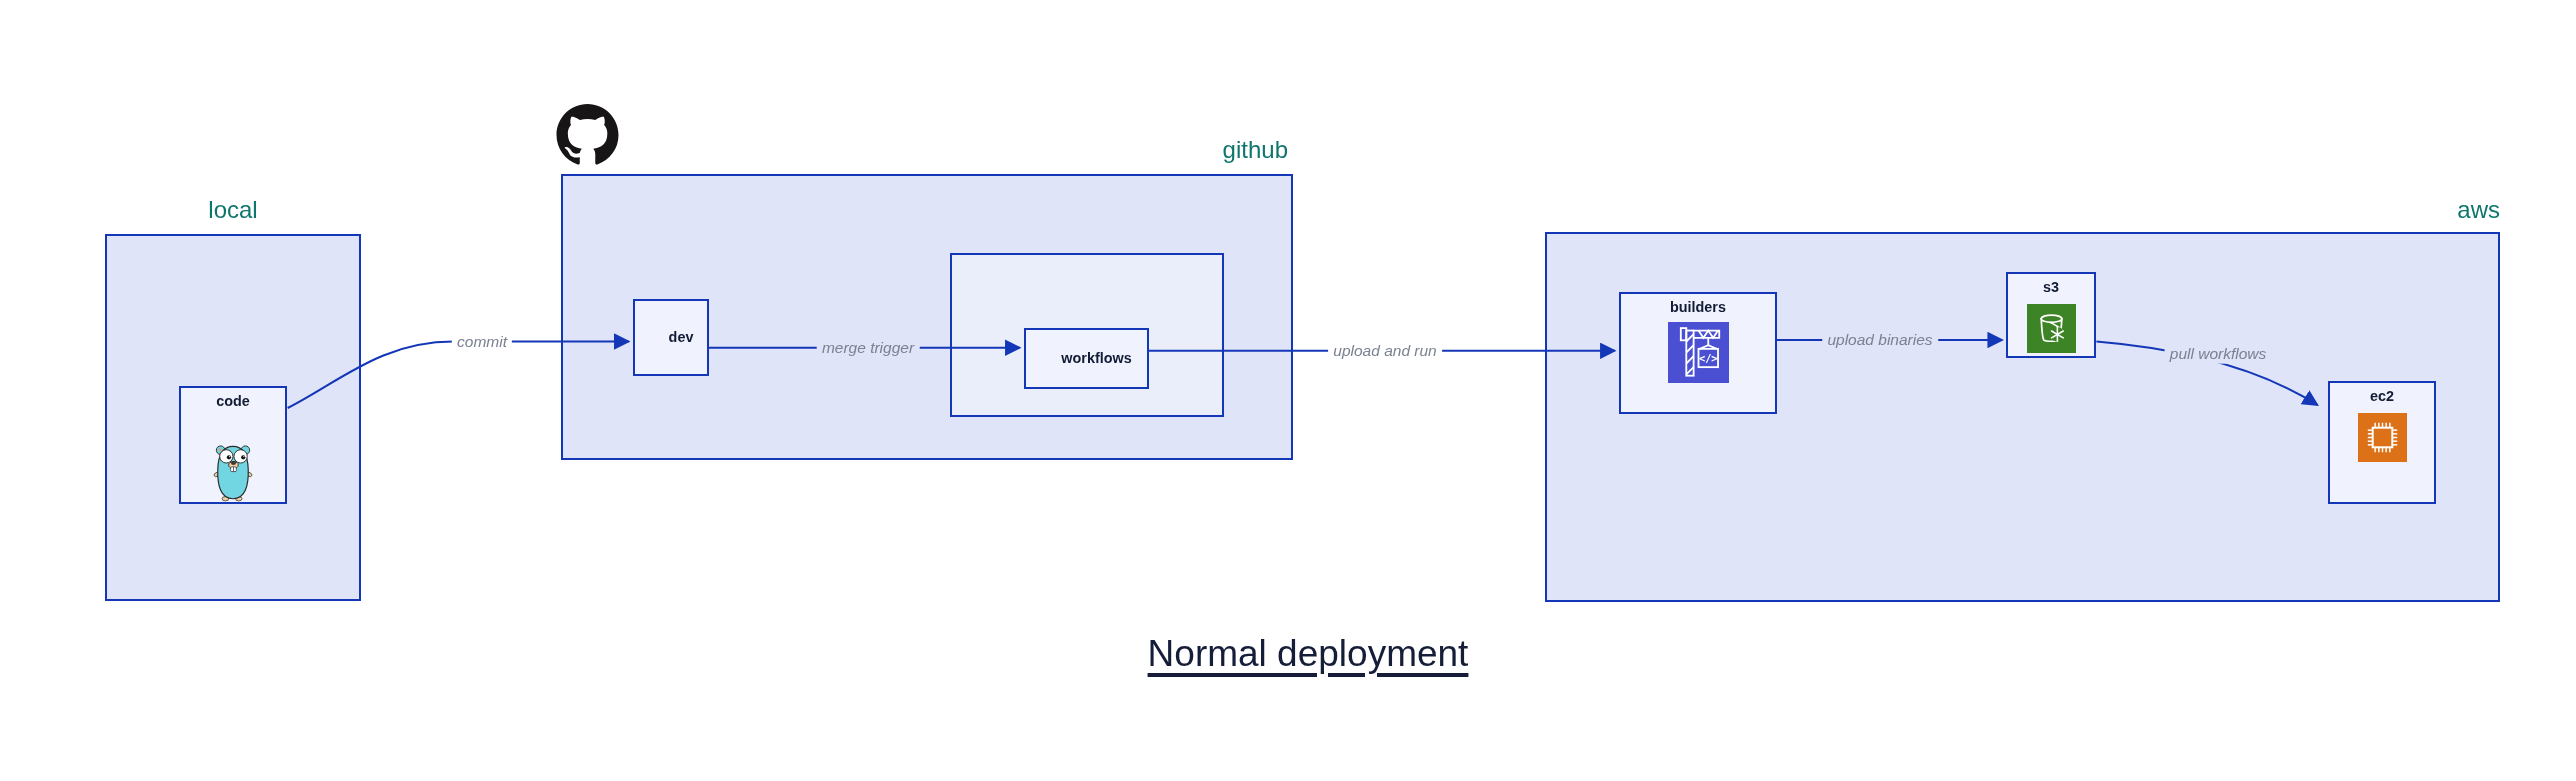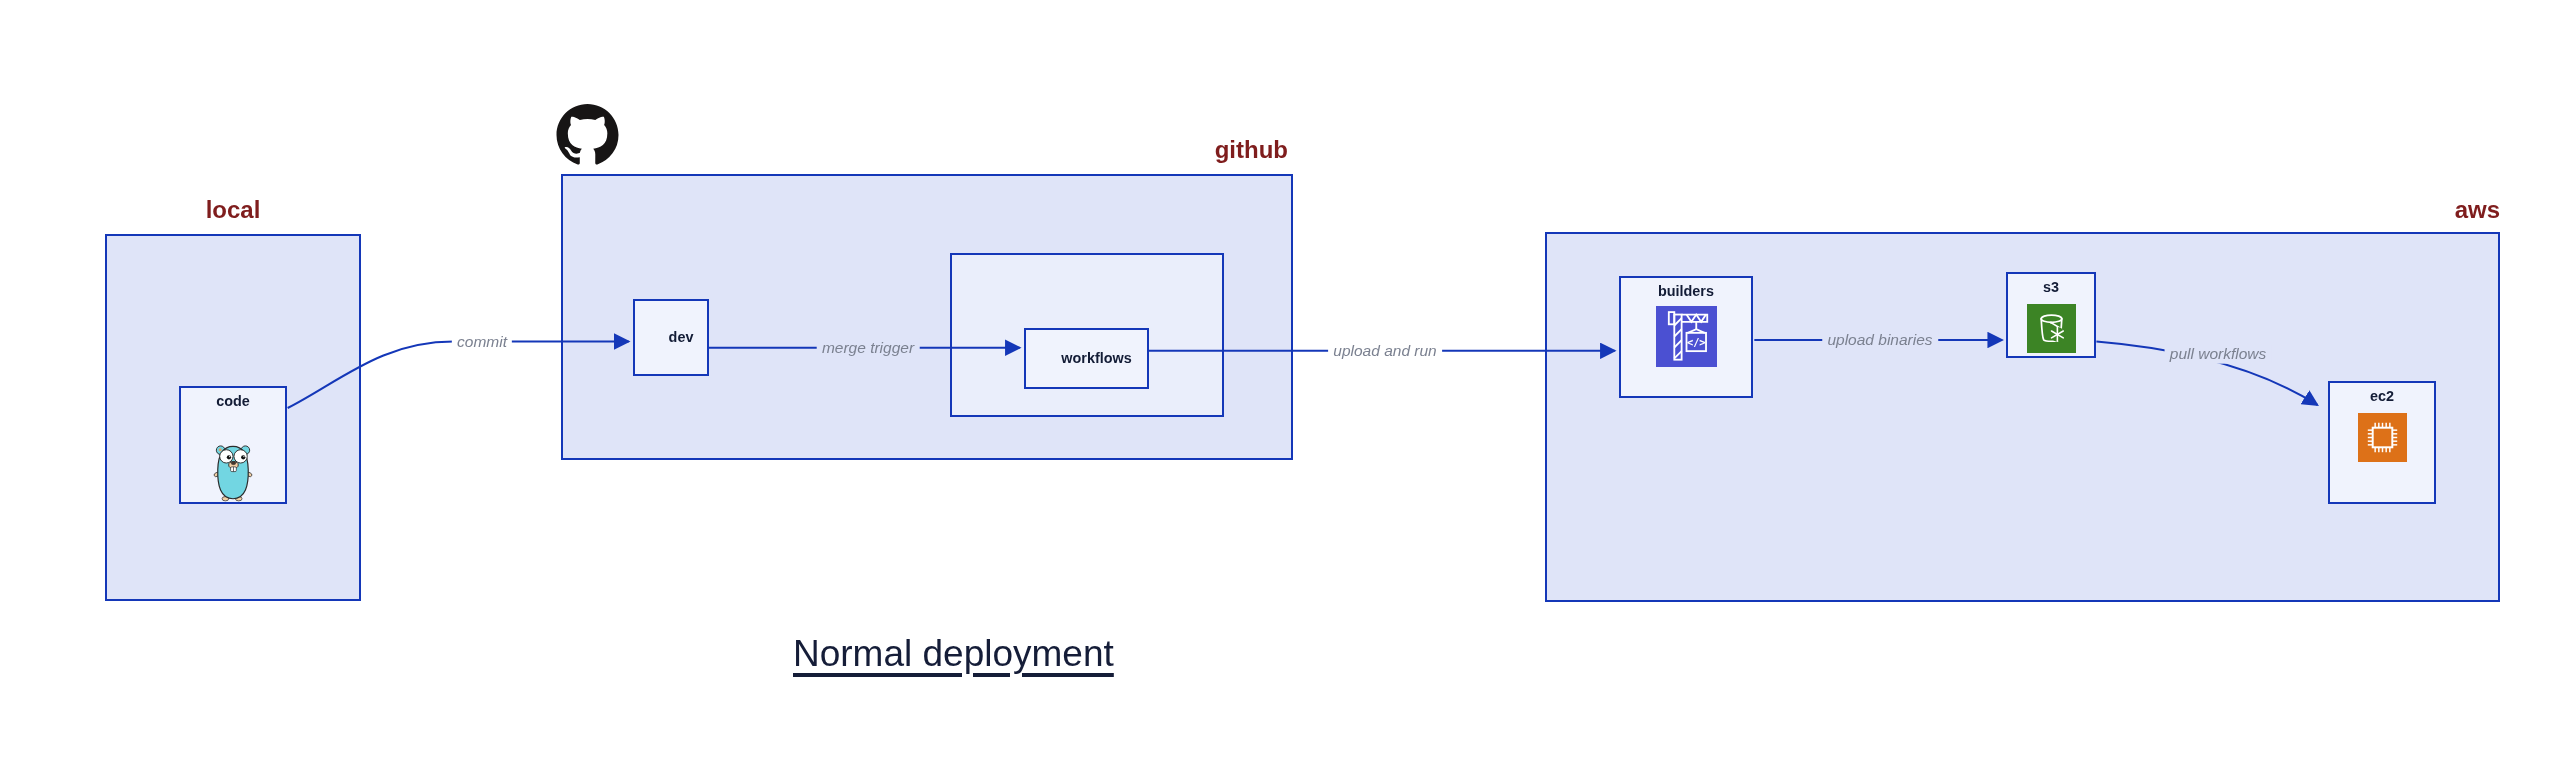--- a/index.html
+++ b/index.html
@@ -5,21 +5,21 @@
   html,body{margin:0;padding:0;background:#ffffff;}
   #canvas{
     position:relative;width:2604px;height:781px;background:#ffffff;overflow:hidden;
     font-family:"Liberation Sans","DejaVu Sans",sans-serif;
   }
   .container-box{
     position:absolute;background:#dfe4f8;border:2.1px solid #1437b8;box-sizing:border-box;
   }
   .container-box.inner{background:#eaeefb;}
   .container-label{
-    position:absolute;font-size:24px;font-weight:700;color:#7f1d1d;
+    position:absolute;font-size:24px;font-weight:400;color:#0f766e;
     white-space:nowrap;line-height:1.1;
   }
   .container-label.center{text-align:center;}
   .container-label.right{text-align:right;}
   .node-box{
     position:absolute;background:#f0f3fd;border:2.1px solid #1437b8;box-sizing:border-box;
     display:flex;flex-direction:column;align-items:center;
   }
   .node-box.centered{justify-content:center;padding-left:20px;}
   .node-label{
@@ -30,21 +30,21 @@
   .node-icon{margin-top:6.2px;display:block;}
   #edges{position:absolute;left:0;top:0;pointer-events:none;}
   .edge-label{
     position:absolute;transform:translate(-50%,-50%);
     font-size:15.5px;font-style:italic;font-weight:500;color:#7b8190;
     padding:0 5.2px;white-space:nowrap;line-height:1.2;
   }
   .edge-label.bg-white{background:#ffffff;}
   .edge-label.bg-outer{background:#dfe4f8;}
   .diagram-title{
-    position:absolute;left:793px;top:633px;width:1030px;
+    position:absolute;left:793px;top:633px;width:1030px;text-align:center;
     font-size:37px;font-weight:500;color:#151d38;
     text-decoration:underline;text-decoration-thickness:3.6px;text-underline-offset:6.7px;
   }
   .gh-logo{position:absolute;left:556px;top:104px;}
 </style>
 </head>
 <body>
 
 <div id="canvas">
 
@@ -110,21 +110,21 @@
   </div>
 
   <div class="node-box centered" style="left:633px;top:299px;width:76px;height:77px;">
     <div class="node-label">dev</div>
   </div>
 
   <div class="node-box centered" style="left:1024px;top:328px;width:125px;height:61px;">
     <div class="node-label">workflows</div>
   </div>
 
-  <div class="node-box" style="left:1619px;top:276px;width:134px;height:122px;">
+  <div class="node-box" style="left:1619px;top:292px;width:158px;height:122px;">
     <div class="node-label">builders</div>
     <svg class="node-icon" width="61" height="61" viewBox="0 0 100 100">
       <rect x="0" y="0" width="100" height="100" fill="#4b50d2"></rect>
       <g stroke="#ffffff" stroke-width="3" fill="none">
         <rect x="30" y="14" width="12" height="74"></rect>
         <path d="M30 32 L42 20 M30 50 L42 38 M30 68 L42 56 M30 86 L42 74"></path>
         <rect x="21" y="10" width="9" height="20"></rect>
         <path d="M42 14 L84 14 L84 26 L42 26"></path>
         <path d="M50 14 L58 26 L66 14 L74 26 L82 14"></path>
         <line x1="66" y1="26" x2="66" y2="38"></line>

